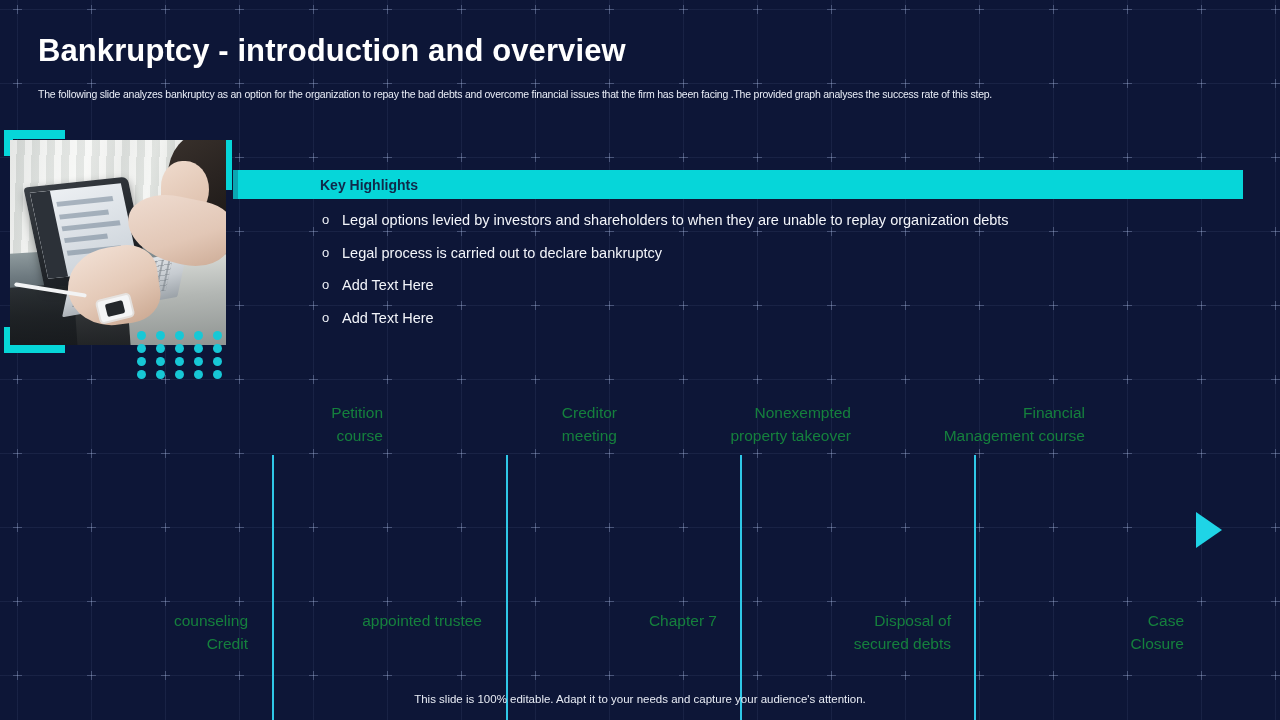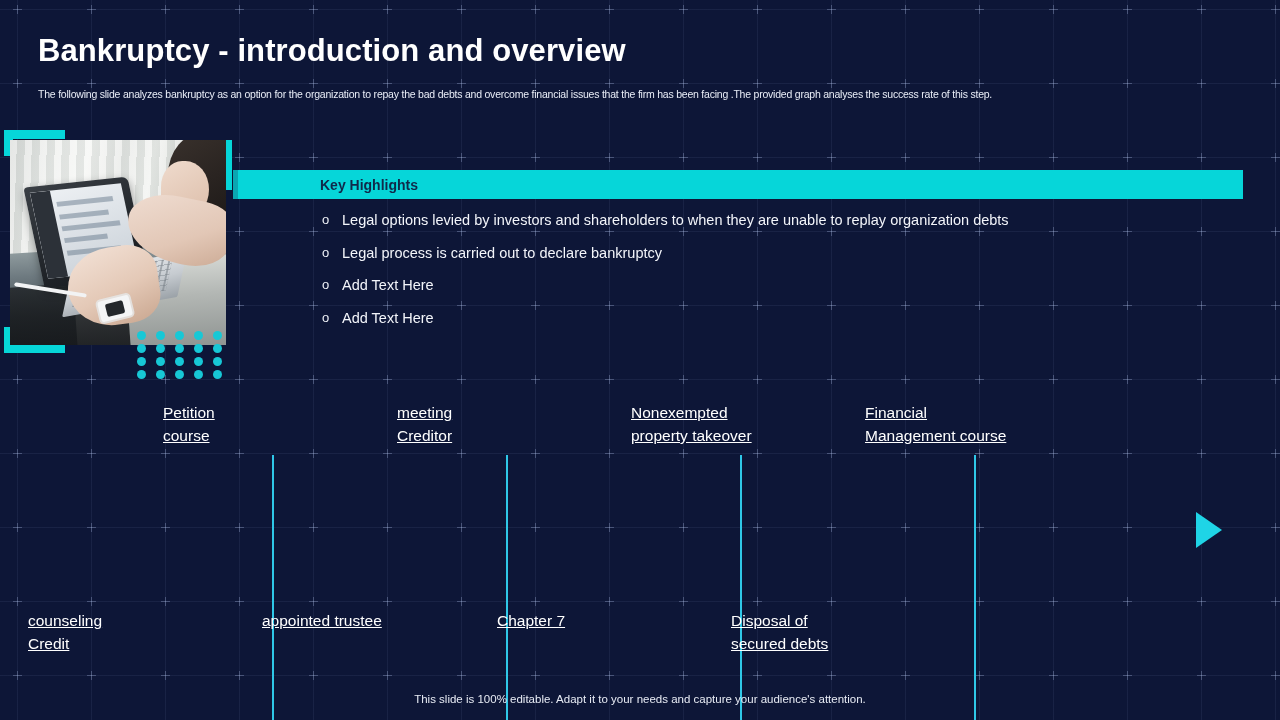--- a/index.html
+++ b/index.html
@@ -229,25 +229,24 @@
     position: absolute;
     left: 1196px; top: 512px;
     width: 0; height: 0;
     border-top: 18px solid transparent;
     border-bottom: 18px solid transparent;
     border-left: 26px solid #1fd4e6;
   }
 
   .tl-label {
     position: absolute;
-    text-align: left;
+    text-align: right;
     font-size: 15.5px;
     line-height: 1.48;
-    color: #ffffff;
-    text-decoration: underline;
+    color: #15803d;
   }
 
   
   #footer {
     position: absolute;
     left: 0; top: 693px;
     width: 1280px;
     text-align: center;
     font-size: 11.5px;
     color: #e7ebf4;
@@ -519,22 +518,22 @@
       <div class="tl-label" style="width: 220px; left: 163px; top: 22px;">
         <div>Petition</div>
         <div>course</div>
       </div>
       <div class="tl-connector" style="left: 371px; top: 380px;"></div>
       <div class="tl-label" style="width: 220px; left: 262px; top: 230px;">
         <div>appointed trustee</div>
       </div>
       <div class="tl-connector" style="left: 506px; top: 75px; height: 292px;"></div>
       <div class="tl-label" style="width: 220px; left: 397px; top: 22px;">
+        <div>Creditor</div>
         <div>meeting</div>
-        <div>Creditor</div>
       </div>
       <div class="tl-connector" style="left: 606px; top: 380px;"></div>
       <div class="tl-label" style="width: 220px; left: 497px; top: 230px;">
         <div>Chapter 7</div>
       </div>
       <div class="tl-connector" style="left: 740px; top: 75px; height: 292px;"></div>
       <div class="tl-label" style="width: 220px; left: 631px; top: 22px;">
         <div>Nonexempted</div>
         <div>property takeover</div>
       </div>
@@ -543,18 +542,20 @@
         <div>Disposal of</div>
         <div>secured debts</div>
       </div>
       <div class="tl-connector" style="left: 974px; top: 75px; height: 292px;"></div>
       <div class="tl-label" style="width: 220px; left: 865px; top: 22px;">
         <div>Financial</div>
         <div>Management course</div>
       </div>
       <div class="tl-connector" style="left: 1073px; top: 380px;"></div>
       <div class="tl-label" style="width: 220px; left: 964px; top: 230px;">
+        <div>Case</div>
+        <div>Closure</div>
       </div>
     </div>
   <div id="tl-arrow"></div>
 
   <div id="footer">This slide is 100% editable. Adapt it to your needs and capture your audience's attention.</div>
 </div>
 
 </body></html>

